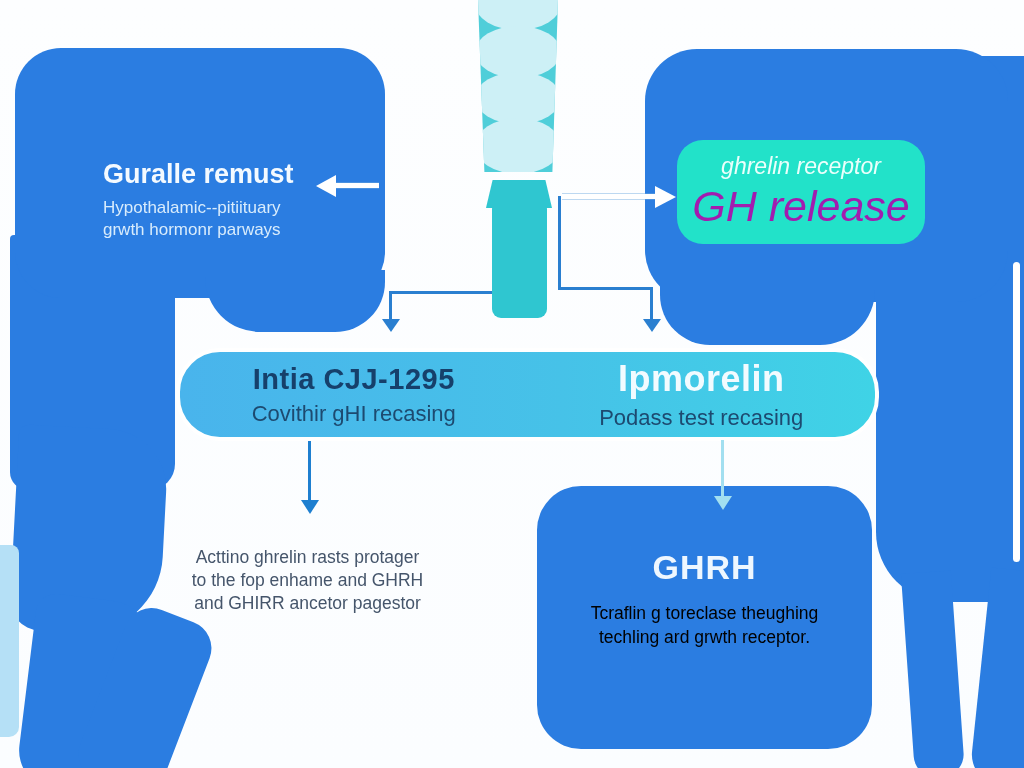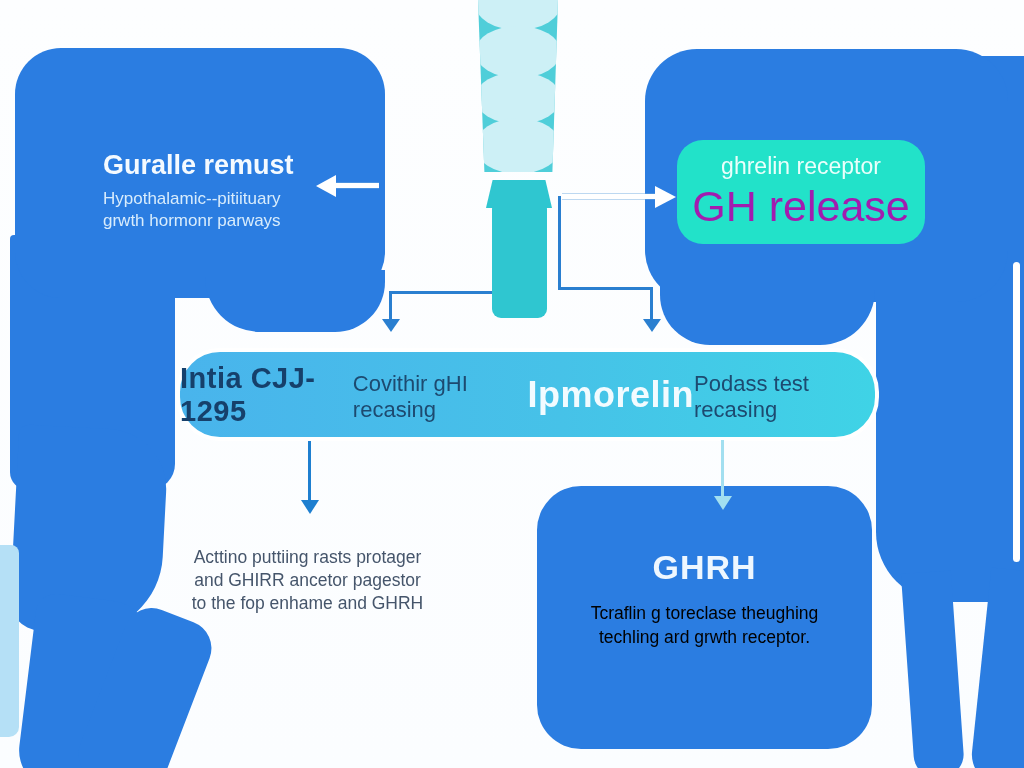--- a/index.html
+++ b/index.html
@@ -49,31 +49,31 @@
   #arrow-right-head{left:655px;top:186px;width:0;height:0;border-top:11px solid transparent;border-bottom:11px solid transparent;border-left:21px solid #ffffff;}
   
   #arrow-banner-left-shaft{left:308px;top:440px;width:3px;height:62px;background:#1e7fd0;}
   #arrow-banner-left-head{left:301px;top:500px;width:0;height:0;border-left:9px solid transparent;border-right:9px solid transparent;border-top:14px solid #1e7fd0;}
   #arrow-banner-right-shaft{left:721px;top:440px;width:3px;height:58px;background:#a2dff0;}
   #arrow-banner-right-head{left:714px;top:496px;width:0;height:0;border-left:9px solid transparent;border-right:9px solid transparent;border-top:14px solid #a2dff0;}
   
   #banner{left:176px;top:348px;width:695px;height:85px;border-radius:44px;
     background:linear-gradient(90deg,#49b4ec 0%,#46c2e8 55%,#3fd3e6 100%);
     border:4px solid #ffffff;display:flex;z-index:6;}
-  .banner-half{flex:1;display:flex;flex-direction:row;align-items:center;justify-content:center;}
+  .banner-half{flex:1;display:flex;flex-direction:column;align-items:center;justify-content:center;}
   .banner-title-dark{color:#16406b;font-size:29px;font-weight:bold;letter-spacing:.5px;}
   .banner-title-light{color:#f2fbff;font-size:36px;font-weight:bold;letter-spacing:.5px;}
   .banner-sub{color:#1d4a70;font-size:22px;margin-top:5px;}
   
   #box-gh-release{left:677px;top:140px;width:248px;height:104px;background:#22e2c9;border-radius:26px;
-    display:flex;flex-direction:column;align-items:center;justify-content:center;z-index:5;}
+    display:flex;flex-direction:column;align-items:center;justify-content:center;z-index:5;font-style:italic;}
   #gh-line1{color:#eafffb;font-size:23px;}
   #gh-line2{color:#a21caf;font-size:43px;margin-top:2px;}
   
-  #hypo-text{left:103px;top:150px;width:250px;z-index:5;}
+  #hypo-text{left:103px;top:159px;width:250px;z-index:5;}
   #hypo-title{color:#f4faff;font-size:27px;font-weight:bold;}
   .hypo-sub{color:#d8ecfc;font-size:17px;line-height:22px;}
   #hypo-sub-wrap{margin-top:7px;}
   
   #ghrr1-block{left:170px;top:538px;width:275px;text-align:center;z-index:5;}
   #ghrr1-title{color:#1a3f6e;font-size:27px;font-weight:bold;letter-spacing:.5px;}
   .ghrr1-line{color:#45556b;font-size:17.5px;line-height:23px;}
   #ghrr1-lines{margin-top:8px;}
   
   #box-ghrh{left:537px;top:486px;width:335px;height:263px;background:#2b7de1;border-radius:44px;
@@ -149,23 +149,23 @@
     </div>
   </div>
 
   <div class="abs z4" id="arrow-banner-left-shaft"></div>
   <div class="abs z4" id="arrow-banner-left-head"></div>
   <div class="abs z7" id="arrow-banner-right-shaft"></div>
   <div class="abs z7" id="arrow-banner-right-head"></div>
 
   <div class="abs" id="ghrr1-block">
     <div id="ghrr1-lines">
-      <div class="ghrr1-line">Acttino puttiing rasts protager</div>
+      <div class="ghrr1-line">Acttino ghrelin rasts protager</div>
+      <div class="ghrr1-line">to the fop enhame and GHRH</div>
       <div class="ghrr1-line">and GHIRR ancetor pagestor</div>
-      <div class="ghrr1-line">to the fop enhame and GHRH</div>
     </div>
   </div>
 
   <div class="abs" id="box-ghrh">
     <div id="ghrh-title">GHRH</div>
     <div id="ghrh-lines">
       <div class="ghrh-line">Tcraflin g toreclase theughing</div>
       <div class="ghrh-line">techling ard grwth receptor.</div>
     </div>
   </div>

